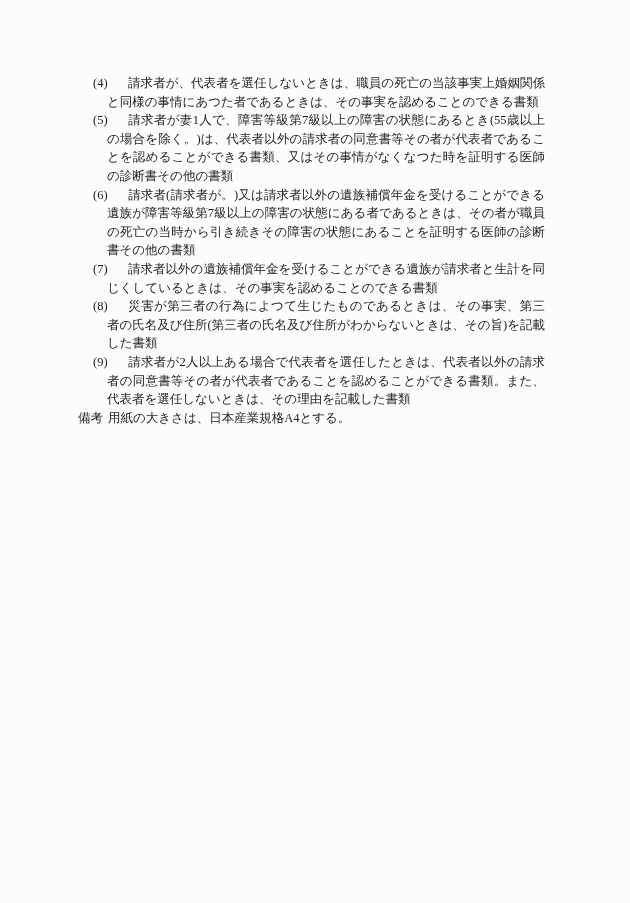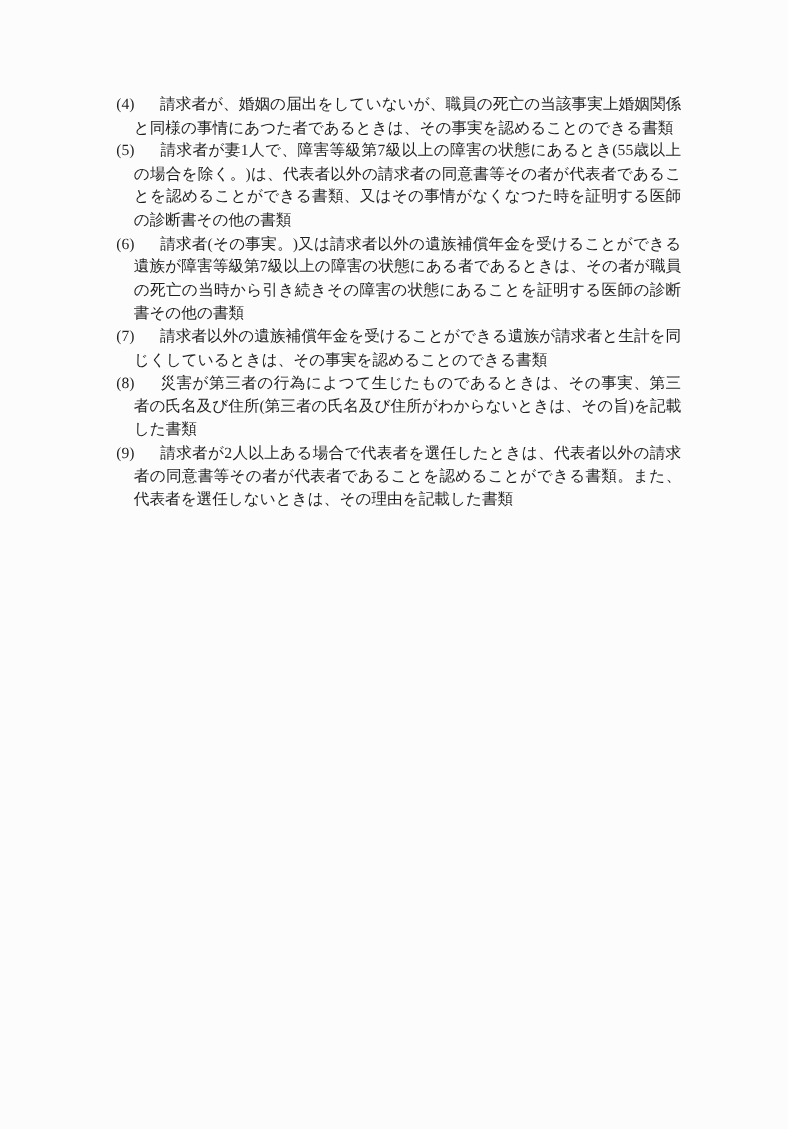--- a/index.html
+++ b/index.html
@@ -46,27 +46,28 @@
     width: 30px;
     text-indent: 0;
   }
 </style>
 </head>
 <body>
 
 <div class="page">
   <div class="doc">
 
-    <p class="doc-item"><span class="item-num">(4)</span><span>請求者が、婚姻の届出をしていないが、職員の死亡の当該事実上婚姻関係と同様の事情にあつた者であるときは、その事実を認めることのできる書類</span></p>
+    <p class="doc-item"><span class="item-num">(4)</span><span>請求者が、代表者を選任しないときは、職員の死亡の当該事実上婚姻関係と同様の事情にあつた者であるときは、その事実を認めることのできる書類</span></p>
 
     <p class="doc-item"><span class="item-num">(5)</span><span>請求者が妻1人で、障害等級第7級以上の障害の状態にあるとき(55歳以上の場合を除く。)は、代表者以外の請求者の同意書等その者が代表者であることを認めることができる書類、又はその事情がなくなつた時を証明する医師の診断書その他の書類</span></p>
 
-    <p class="doc-item"><span class="item-num">(6)</span><span>請求者(その事実。)又は請求者以外の遺族補償年金を受けることができる遺族が障害等級第7級以上の障害の状態にある者であるときは、その者が職員の死亡の当時から引き続きその障害の状態にあることを証明する医師の診断書その他の書類</span></p>
+    <p class="doc-item"><span class="item-num">(6)</span><span>請求者(請求者が。)又は請求者以外の遺族補償年金を受けることができる遺族が障害等級第7級以上の障害の状態にある者であるときは、その者が職員の死亡の当時から引き続きその障害の状態にあることを証明する医師の診断書その他の書類</span></p>
 
     <p class="doc-item"><span class="item-num">(7)</span><span>請求者以外の遺族補償年金を受けることができる遺族が請求者と生計を同じくしているときは、その事実を認めることのできる書類</span></p>
 
     <p class="doc-item"><span class="item-num">(8)</span><span>災害が第三者の行為によつて生じたものであるときは、その事実、第三者の氏名及び住所(第三者の氏名及び住所がわからないときは、その旨)を記載した書類</span></p>
 
     <p class="doc-item"><span class="item-num">(9)</span><span>請求者が2人以上ある場合で代表者を選任したときは、代表者以外の請求者の同意書等その者が代表者であることを認めることができる書類。また、代表者を選任しないときは、その理由を記載した書類</span></p>
 
+    <p class="remarks"><span class="remarks-label">備考</span><span>用紙の大きさは、日本産業規格A4とする。</span></p>
 
   </div>
 </div>
 
 </body></html>

